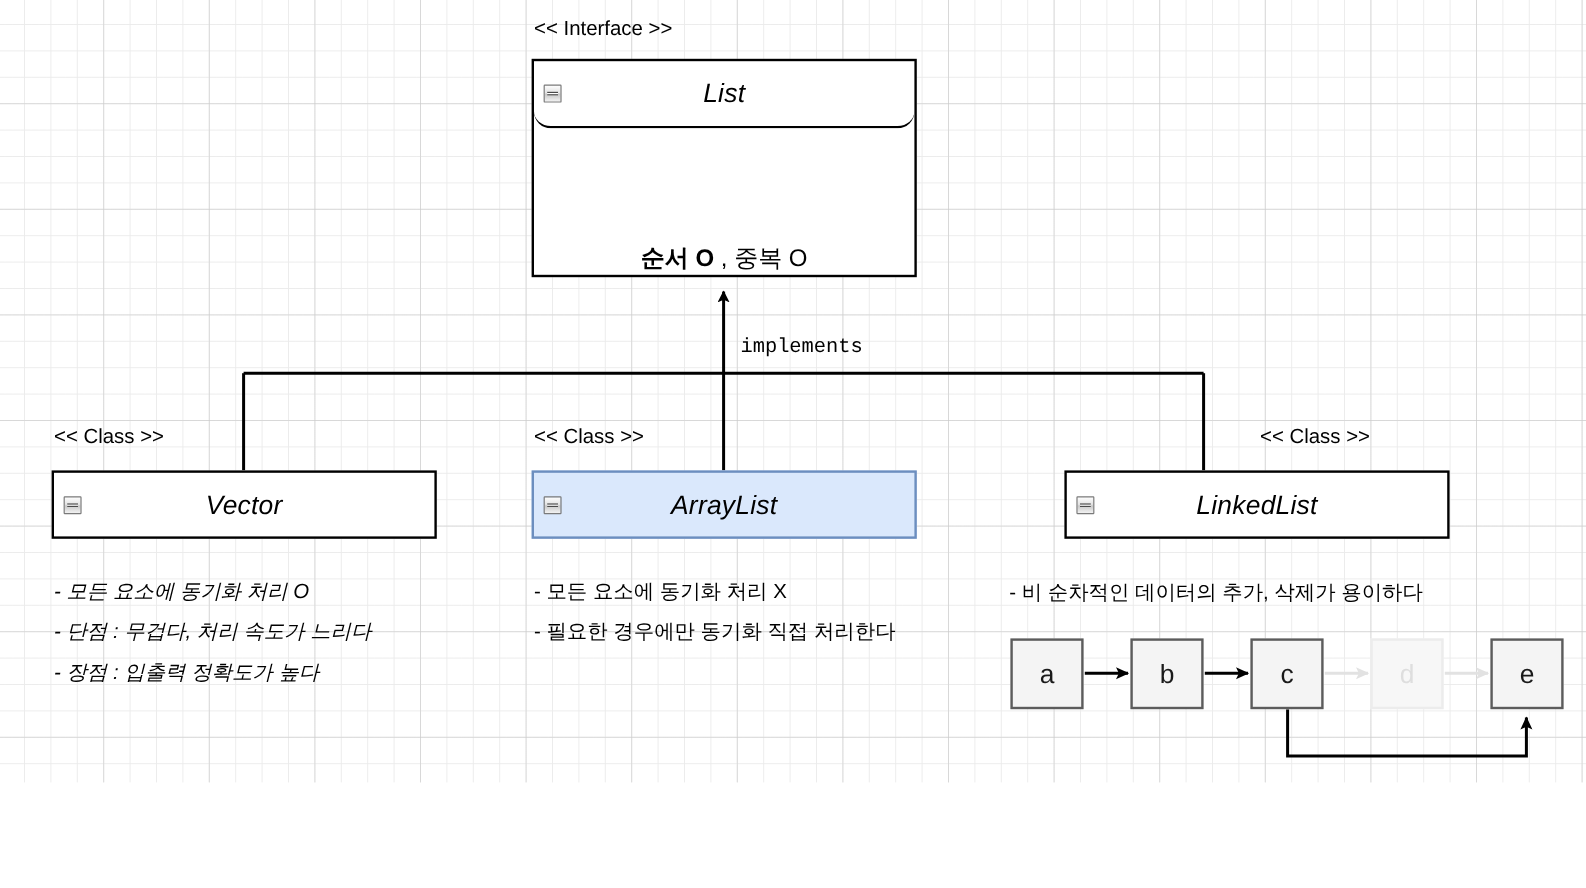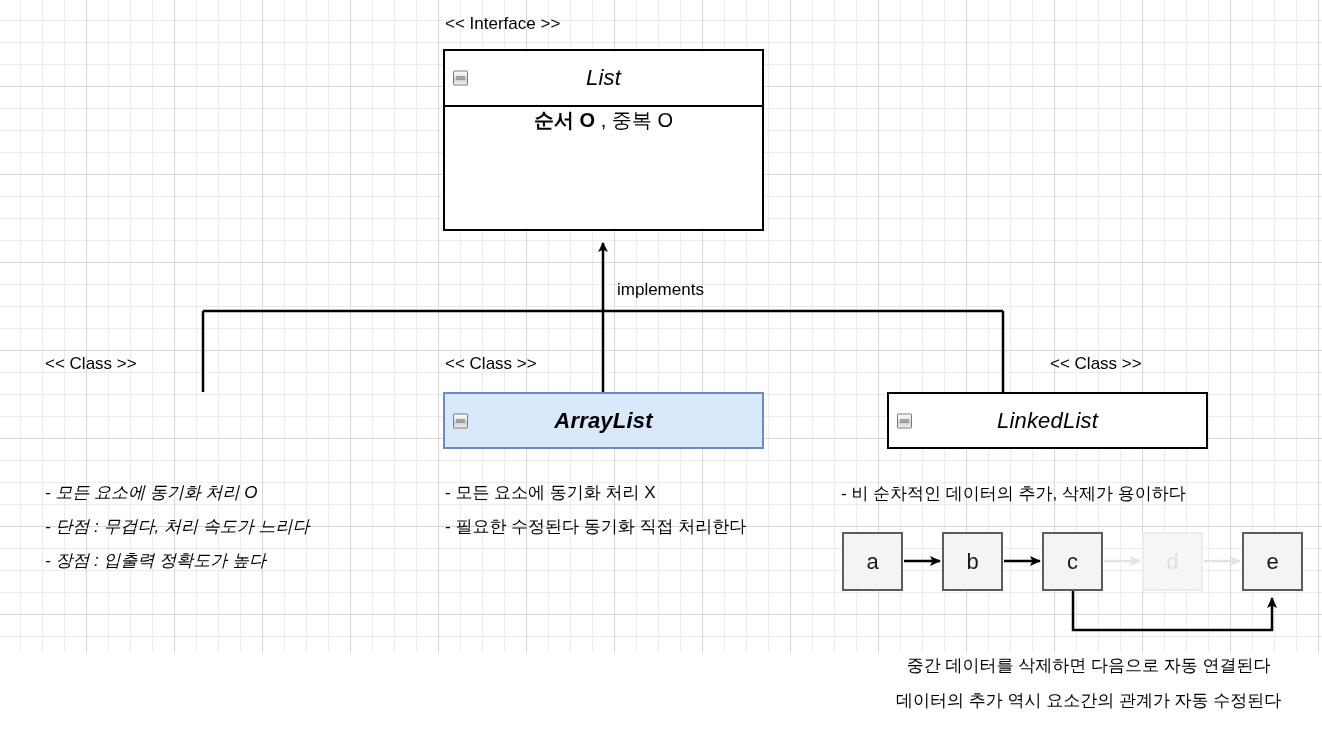--- a/index.html
+++ b/index.html
@@ -45,44 +45,44 @@
   
   .uml-box {
     position: absolute;
     box-sizing: border-box;
     border: 2.5px solid #000000;
     background: #ffffff;
   }
   .uml-box.accent {
     border: 2px solid #6c8ebf;
     background: #dae8fc;
-    font-weight: bold;
   }
   .uml-header {
     position: relative;
     box-sizing: border-box;
     height: 100%;
     display: flex;
     align-items: center;
     justify-content: center;
   }
   .uml-box.has-body .uml-header {
     height: 56px;
     border-bottom: 2.5px solid #000000;
+    border-radius: 14px;
   }
   .uml-title {
     font-style: italic;
     font-size: 22px;
     color: #000;
     letter-spacing: 0.2px;
   }
   .uml-body {
     height: calc(100% - 56px);
     display: flex;
-    align-items: flex-start;
+    align-items: flex-end;
     justify-content: center;
   }
   .uml-body-text {
     font-size: 20px;
     color: #000;
   }
   .uml-body-text b { font-weight: bold; }
 
   
   .collapse-icon {
@@ -221,43 +221,49 @@
   <div class="uml-box has-body" style="left:443px; top:49px; width:321px; height:182px;">
     <div class="uml-header">
       <span class="collapse-icon"></span>
       <span class="uml-title">List</span>
     </div>
     <div class="uml-body">
       <span class="uml-body-text"><b>순서 O</b><span> , </span><span>중복 O</span></span>
     </div>
   </div>
 
-  <div class="edge-label" style="left:617px; top:280px;">implements</div>
+  <div class="edge-label" style="left:617px; top:280px;font-family:Liberation Mono, monospace;">implements</div>
 
   <div class="stereotype" style="left:45px; top:355px;">&lt;&lt; Class &gt;&gt;</div>
 
+  <div class="uml-box" style="left:43px; top:392px; width:321px; height:57px;">
+    <div class="uml-header">
+      <span class="collapse-icon"></span>
+      <span class="uml-title">Vector</span>
+    </div>
+  </div>
 
   <div class="note-block" style="left:45px; top:484px;font-style:italic;">
     <div class="note-line">- 모든 요소에 동기화 처리 O</div>
     <div class="note-line">- 단점 : 무겁다, 처리 속도가 느리다</div>
     <div class="note-line">- 장점 : 입출력 정확도가 높다</div>
   </div>
 
   <div class="stereotype" style="left:445px; top:355px;">&lt;&lt; Class &gt;&gt;</div>
 
   <div class="uml-box accent" style="left:443px; top:392px; width:321px; height:57px;">
     <div class="uml-header">
       <span class="collapse-icon"></span>
       <span class="uml-title">ArrayList</span>
     </div>
   </div>
 
   <div class="note-block" style="left:445px; top:484px;">
     <div class="note-line">- 모든 요소에 동기화 처리 X</div>
-    <div class="note-line">- 필요한 수정된다 동기화 직접 처리한다</div>
+    <div class="note-line">- 필요한 경우에만 동기화 직접 처리한다</div>
   </div>
 
   <div class="stereotype" style="left:1050px; top:355px;">&lt;&lt; Class &gt;&gt;</div>
 
   <div class="uml-box" style="left:887px; top:392px; width:321px; height:57px;">
     <div class="uml-header">
       <span class="collapse-icon"></span>
       <span class="uml-title">LinkedList</span>
     </div>
   </div>
@@ -275,18 +281,14 @@
   <div class="ll-node" style="left:1042px; top:532px;">
     <span>c</span>
   </div>
   <div class="ll-node faded" style="left:1142px; top:532px;">
     <span>d</span>
   </div>
   <div class="ll-node" style="left:1242px; top:532px;">
     <span>e</span>
   </div>
 
-  <div class="caption" style="left:896px; top:657px;">
-    <div class="caption-line">중간 데이터를 삭제하면 다음으로 자동 연결된다</div>
-    <div class="caption-line">데이터의 추가 역시 요소간의 관계가 자동 수정된다</div>
-  </div>
 
 </div>
 
 </body></html>

